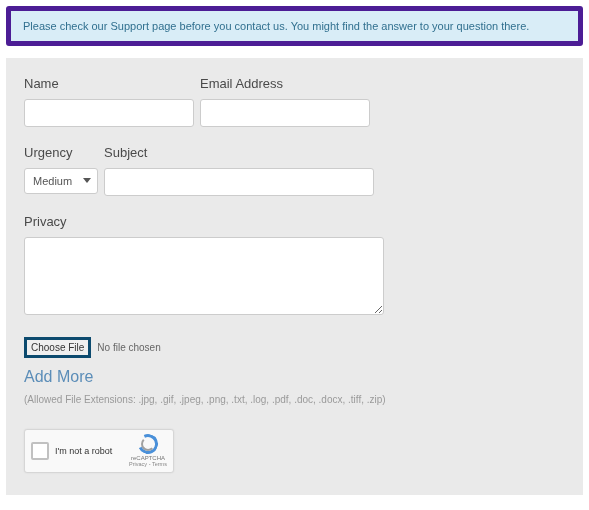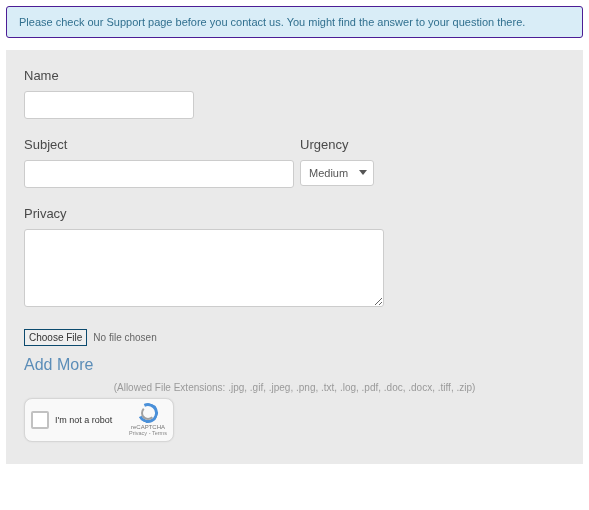--- a/index.html
+++ b/index.html
@@ -6,21 +6,21 @@
   body {
     font-family: Arial, Helvetica, sans-serif;
     background: #fff;
     width: 589px;
     padding: 6px;
     font-size: 12px;
     color: #555;
   }
   .alert {
     background: #d9edf7;
-    border: 1px solid #4c1d95;
+    border: 5px solid #4c1d95;
     color: #31708f;
     padding: 9px 12px;
     border-radius: 3px;
     font-size: 11px;
     margin-bottom: 12px;
   }
   .form-panel {
     background: #eaeaea;
     padding: 18px 18px 22px 18px;
   }
@@ -62,34 +62,34 @@
     width: 0; height: 0;
     border-left: 4px solid transparent;
     border-right: 4px solid transparent;
     border-top: 5px solid #555;
     pointer-events: none;
   }
   .attach-heading { font-size: 13px; color: #4a4a4a; margin-bottom: 8px; }
   .file-row { display: flex; align-items: center; gap: 6px; margin-bottom: 10px; }
   .choose-btn {
     font-size: 10px;
-    border: 1px solid #0c4a6e;
+    border: 3px solid #0c4a6e;
     background: #efefef;
     padding: 2px 4px;
     color: #333;
   }
   .file-status { font-size: 10px; color: #666; }
   .add-more { color: #5b8db8; font-size: 16px; cursor: pointer; display: inline-block; margin-bottom: 8px; }
-  .ext-hint { font-size: 10px; color: #9a9a9a; margin-bottom: 5px; text-align: center; }
+  .ext-hint { font-size: 10px; color: #9a9a9a; margin-bottom: 24px; }
   .recaptcha {
     width: 150px;
     height: 44px;
     background: #f9f9f9;
     border: 1px solid #d6d6d6;
-    border-radius: 8px;
+    border-radius: 3px;
     display: flex;
     align-items: stretch;
     padding: 4px 6px;
     box-shadow: 0 0 2px rgba(0,0,0,0.08);
   }
   .rc-left { display: flex; align-items: center; gap: 6px; flex: 1; }
   .rc-check {
     width: 18px; height: 18px;
     border: 2px solid #c1c1c1;
     border-radius: 2px;
@@ -121,35 +121,39 @@
 
 <div class="alert">Please check our Support page before you contact us. You might find the answer to your question there.</div>
 
 <div class="form-panel">
 
   <div class="row">
     <div class="field half">
       <label>Name</label>
       <input type="text" value="" style="">
     </div>
+    <div class="field half">
+      <label>Email Address</label>
+      <input type="text" value="" style="">
+    </div>
   </div>
 
   <div class="row">
-    <div class="field wide">
-      <label>Subject</label>
-      <input type="text" value="" style="">
-    </div>
     <div class="field narrow">
       <label>Urgency</label>
       <div class="select-wrap">
         <select>
           <option>Medium</option>
         </select>
         <span class="caret"></span>
       </div>
+    </div>
+    <div class="field wide">
+      <label>Subject</label>
+      <input type="text" value="" style="">
     </div>
   </div>
 
   <div class="field" style="margin-bottom:22px;">
     <label>Privacy</label>
     <textarea style=""></textarea>
   </div>
 
   <div class="file-row">
     <button class="choose-btn">Choose File</button>

